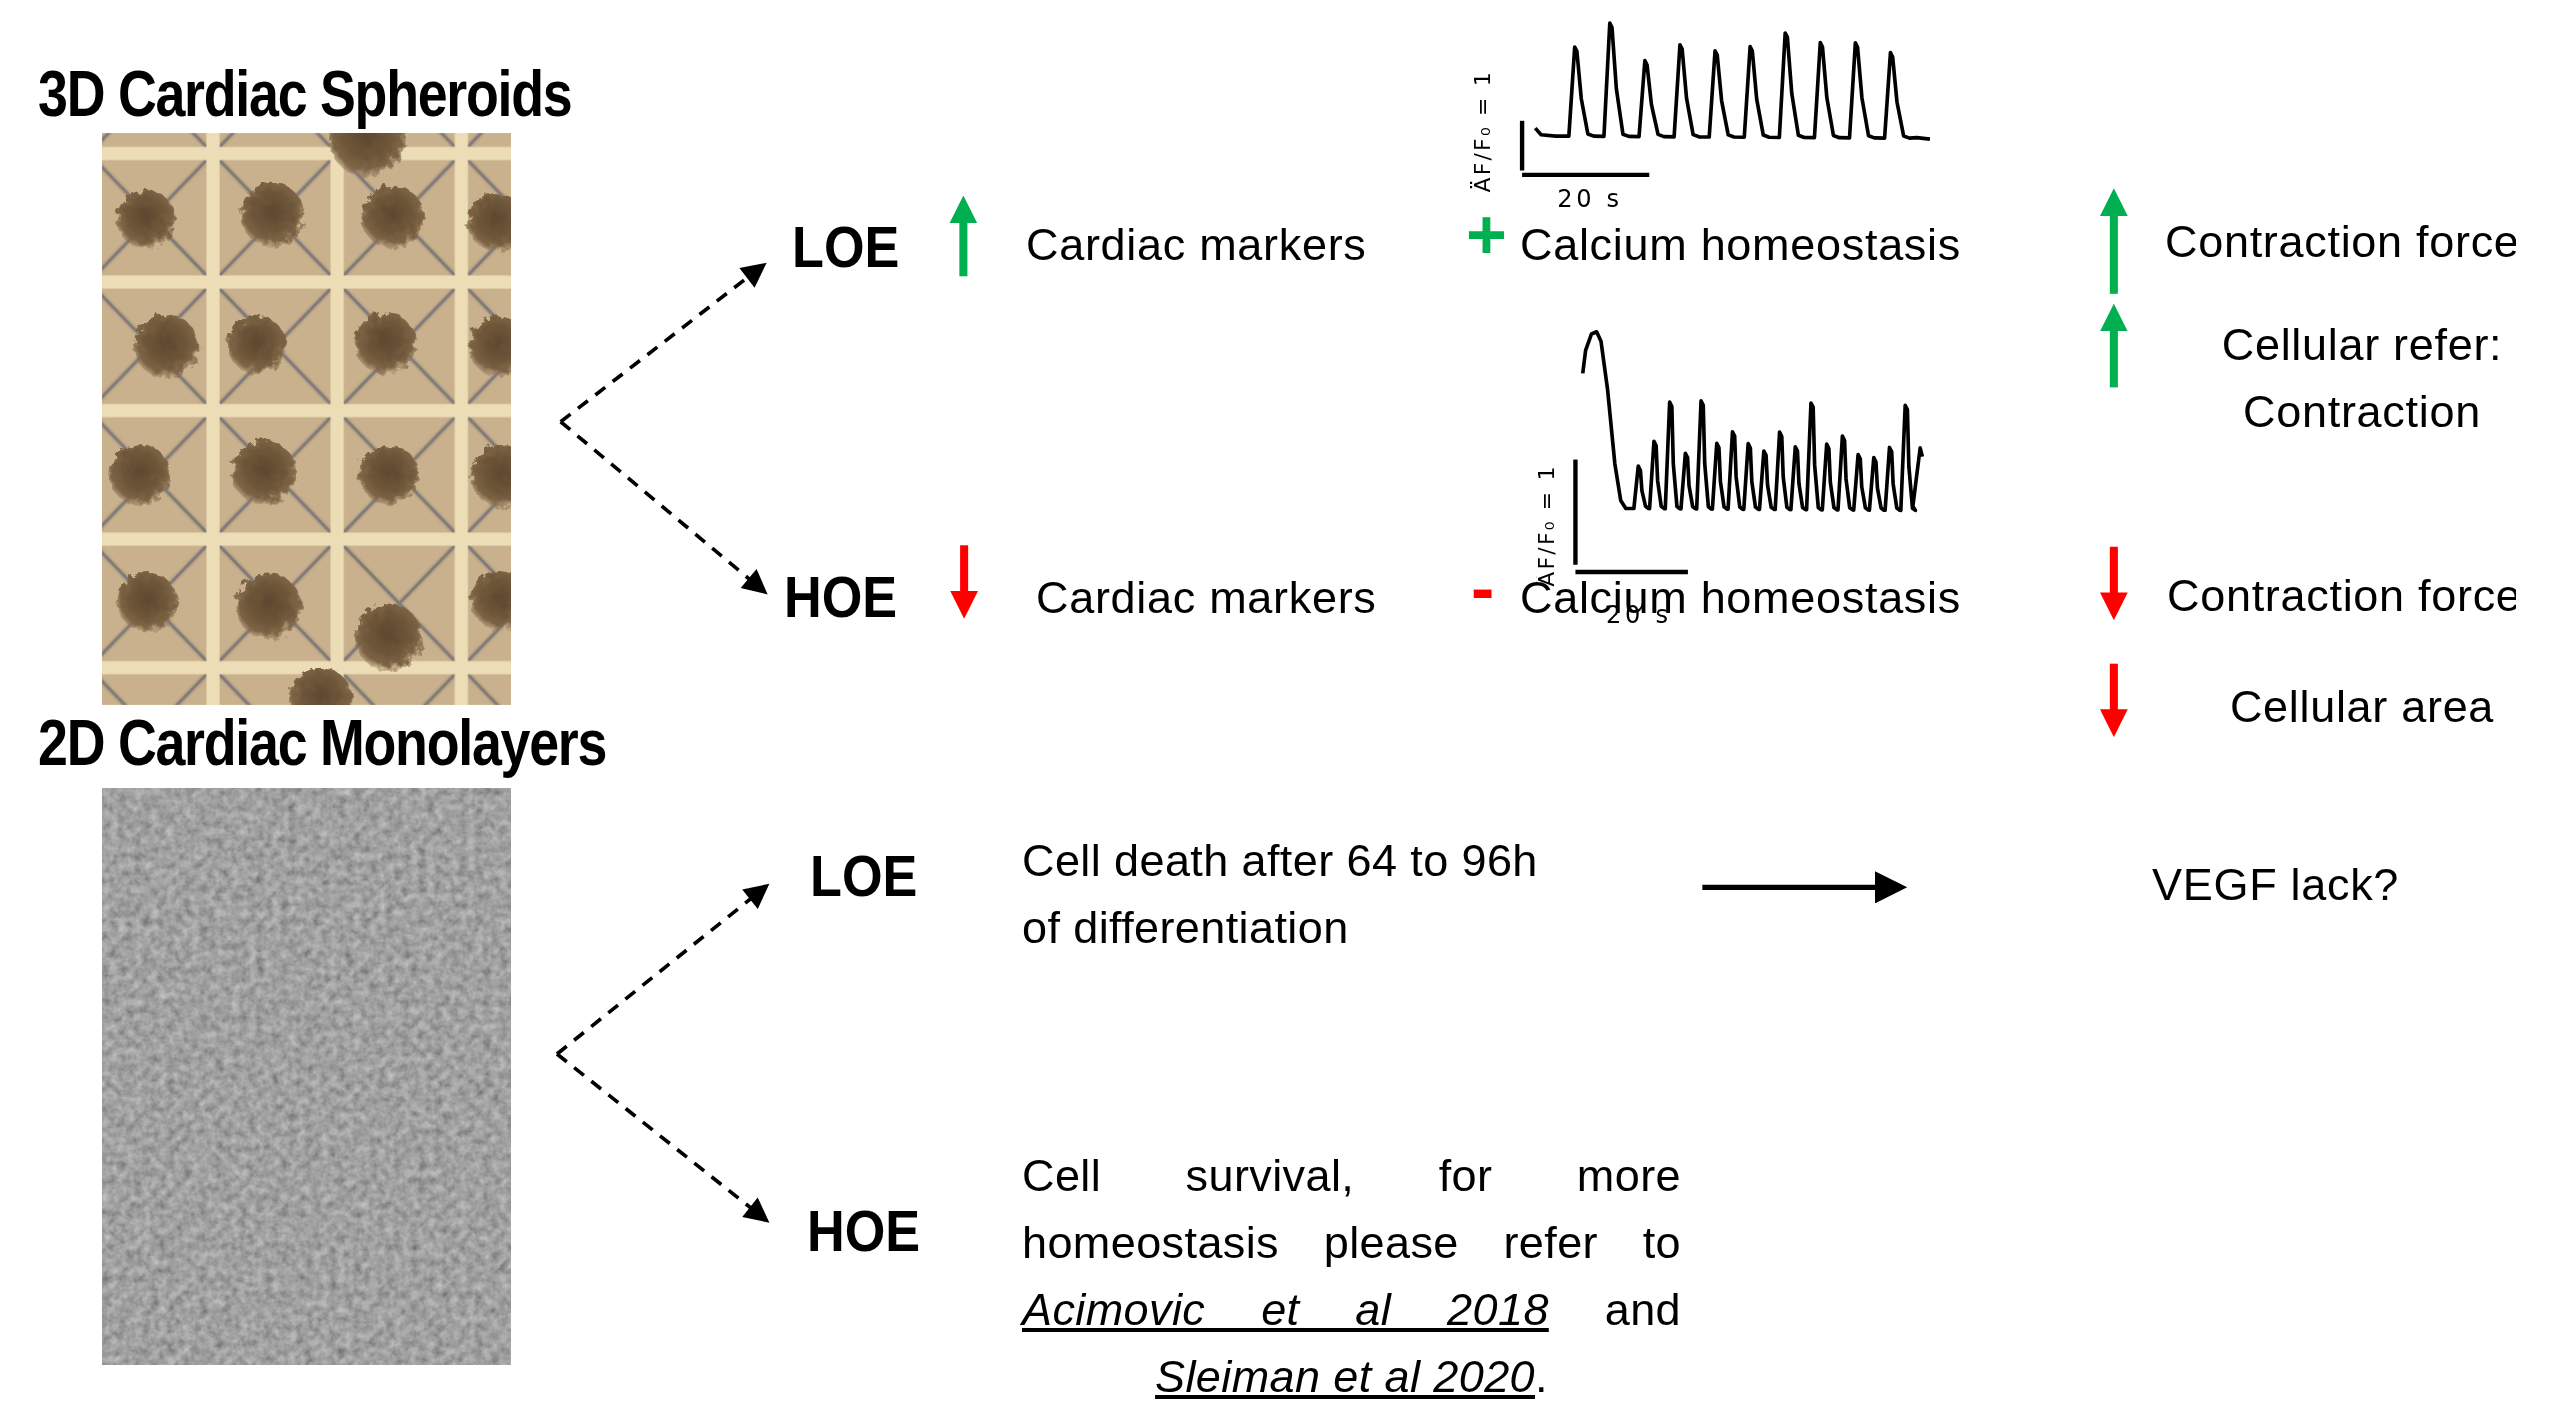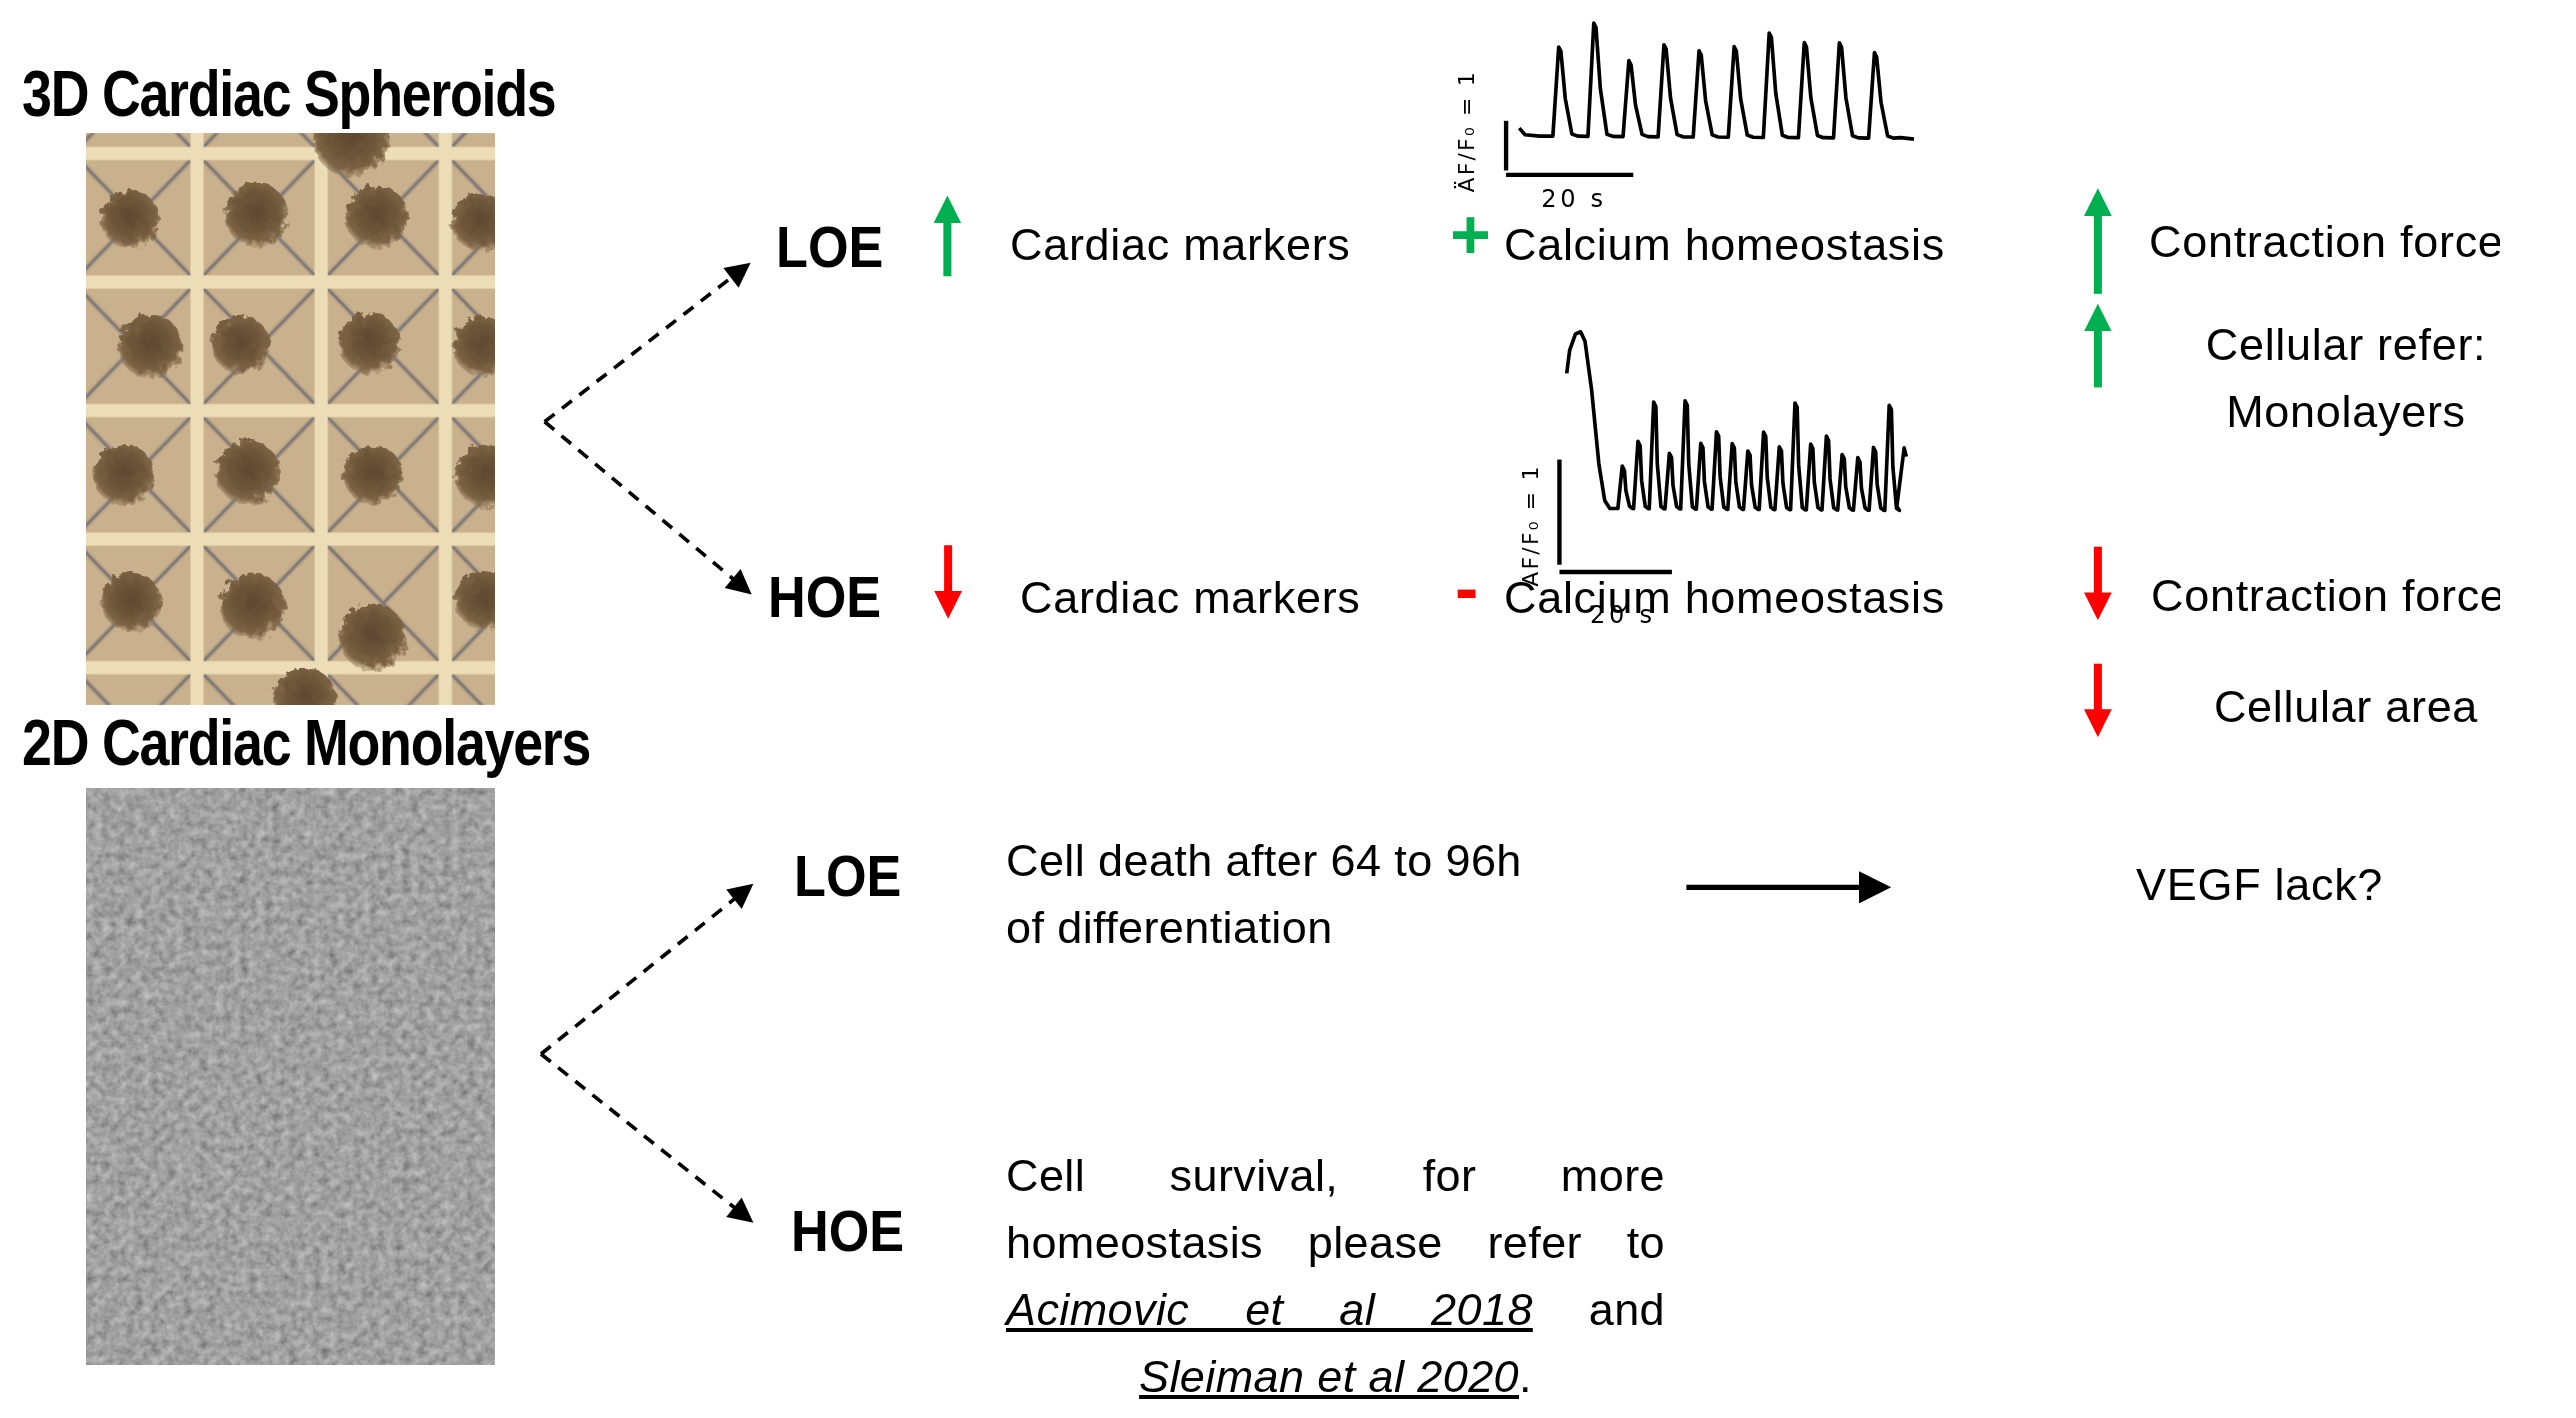--- a/index.html
+++ b/index.html
@@ -1,17 +1,17 @@
 <!DOCTYPE html>
 <html style="font-size:11.7px"><head>
 <meta charset="utf-8">
 <style>
   html,body{margin:0;padding:0;background:#fff;}
   .canvas{position:relative;width:2500px;height:1418px;background:#ffffff;
-          font-family:"Liberation Sans",sans-serif;color:#000;overflow:hidden;}
+          font-family:"Liberation Sans",sans-serif;color:#000;overflow:hidden;margin-left:16px;}
   .abs{position:absolute;}
   .title{font-weight:bold;font-size:64px;letter-spacing:-1.5px;white-space:nowrap;
          transform:scaleX(0.84);transform-origin:left top;}
   .blabel{font-weight:bold;font-size:58px;white-space:nowrap;
           transform:scaleX(0.9);transform-origin:left top;}
   .body{font-size:45px;letter-spacing:0.7px;white-space:nowrap;line-height:1.15;}
   .multiline{white-space:normal;}
   .sign{font-weight:bold;font-size:70px;line-height:1;}
   .green{color:#00B050;}
   .red{color:#FF0000;}
@@ -92,21 +92,21 @@
     <rect width="560" height="790" fill="#4a4a4a" filter="url(#cells)"></rect>
   </svg>
 
   <div class="abs blabel" style="left:776px;top:213px">LOE</div>
   <div class="abs body" style="left:1010px;top:219px">Cardiac markers</div>
   <div class="abs sign green" style="left:1450px;top:200px">+</div>
   <div class="abs body" style="left:1504px;top:219px">Calcium homeostasis</div>
   <div class="abs body" style="left:2149px;top:216px">Contraction force</div>
   <div class="abs body multiline center" style="left:2156px;top:311px;width:380px;line-height:67px">
     <div>Cellular refer:</div>
-    <div>Monolayers</div>
+    <div>Contraction</div>
   </div>
 
   <div class="abs blabel" style="left:768px;top:563px">HOE</div>
   <div class="abs body" style="left:1020px;top:572px">Cardiac markers</div>
   <div class="abs sign red" style="left:1455px;top:553px">-</div>
   <div class="abs body" style="left:1504px;top:572px">Calcium homeostasis</div>
   <div class="abs body" style="left:2151px;top:570px">Contraction force</div>
   <div class="abs body center" style="left:2156px;top:681px;width:380px">Cellular area</div>
 
   <div class="abs blabel" style="left:794px;top:842px">LOE</div>

